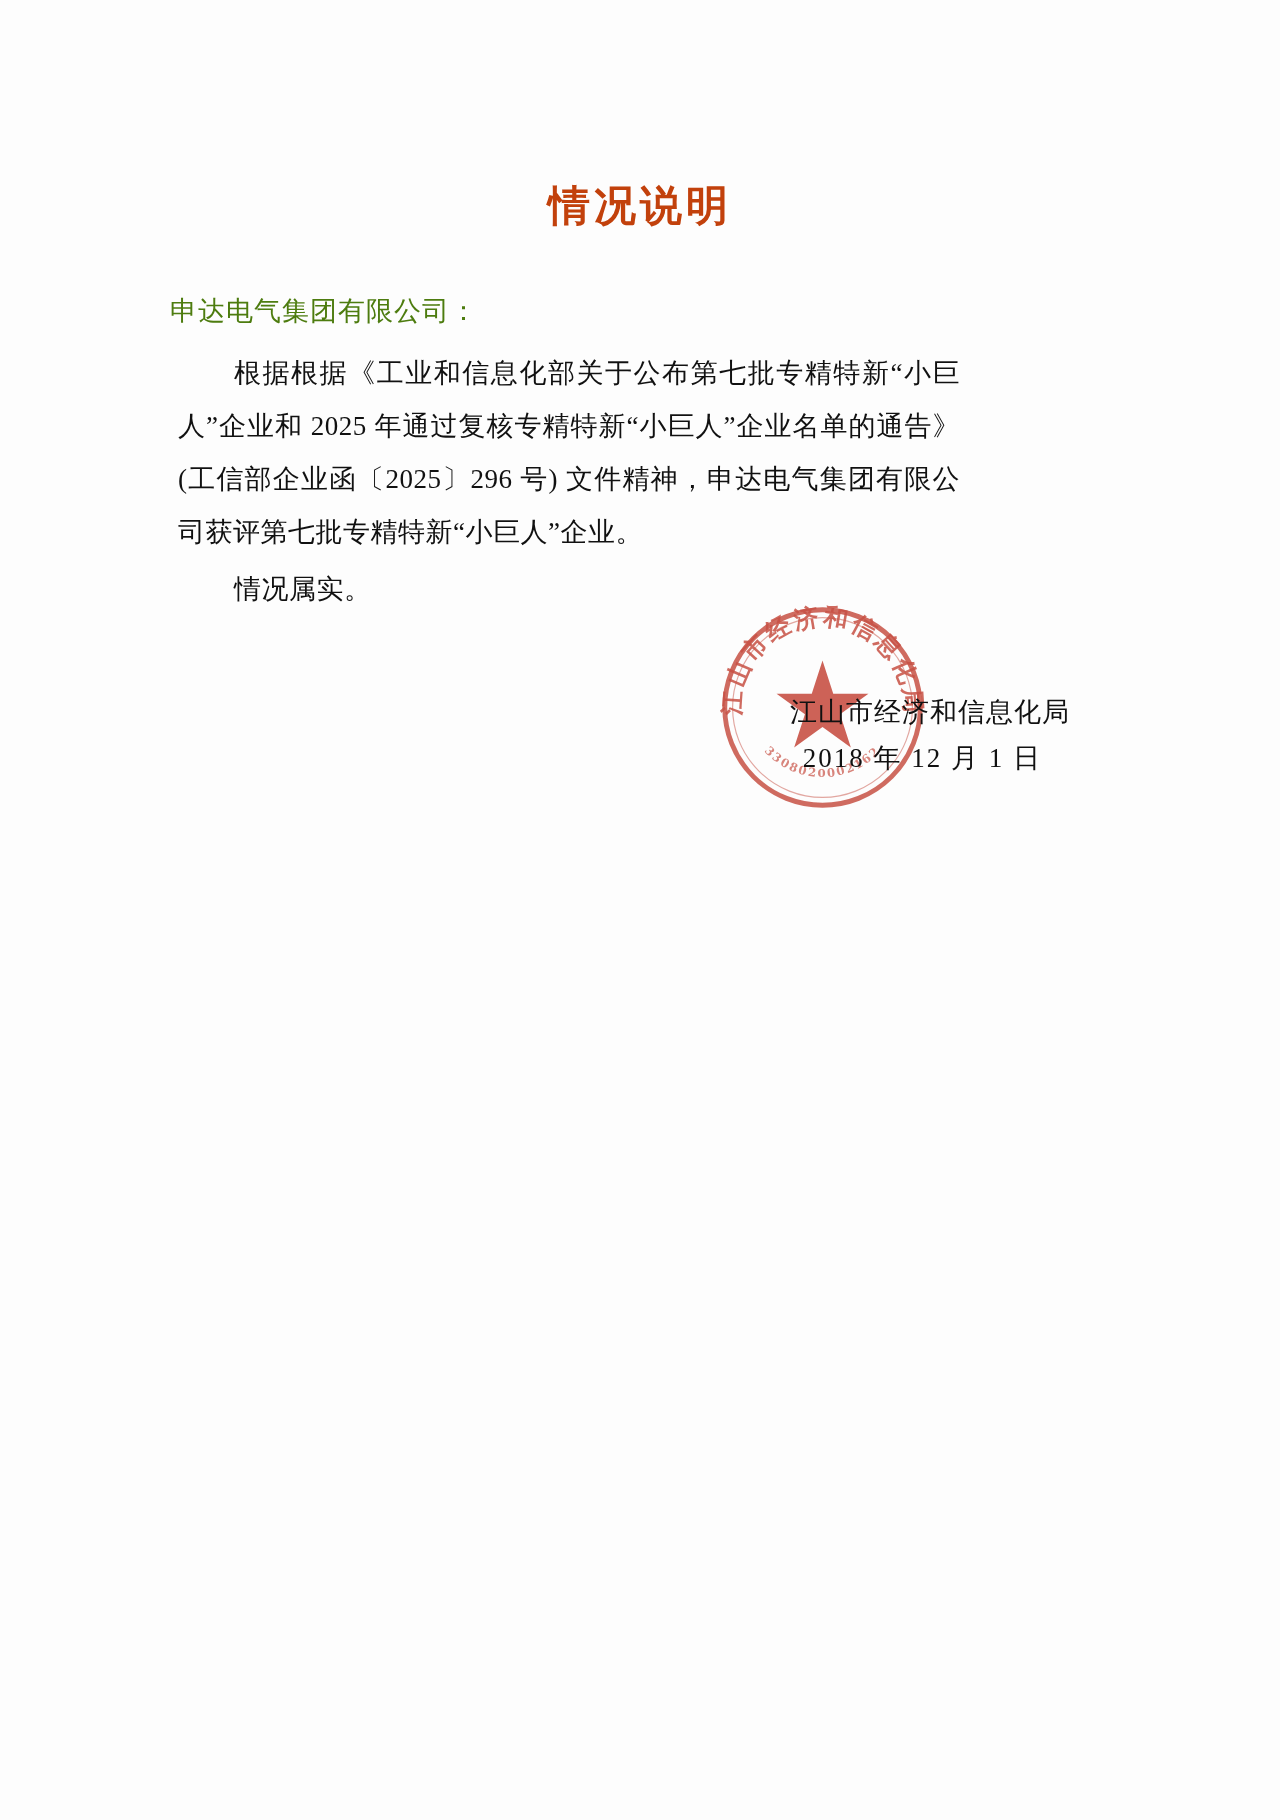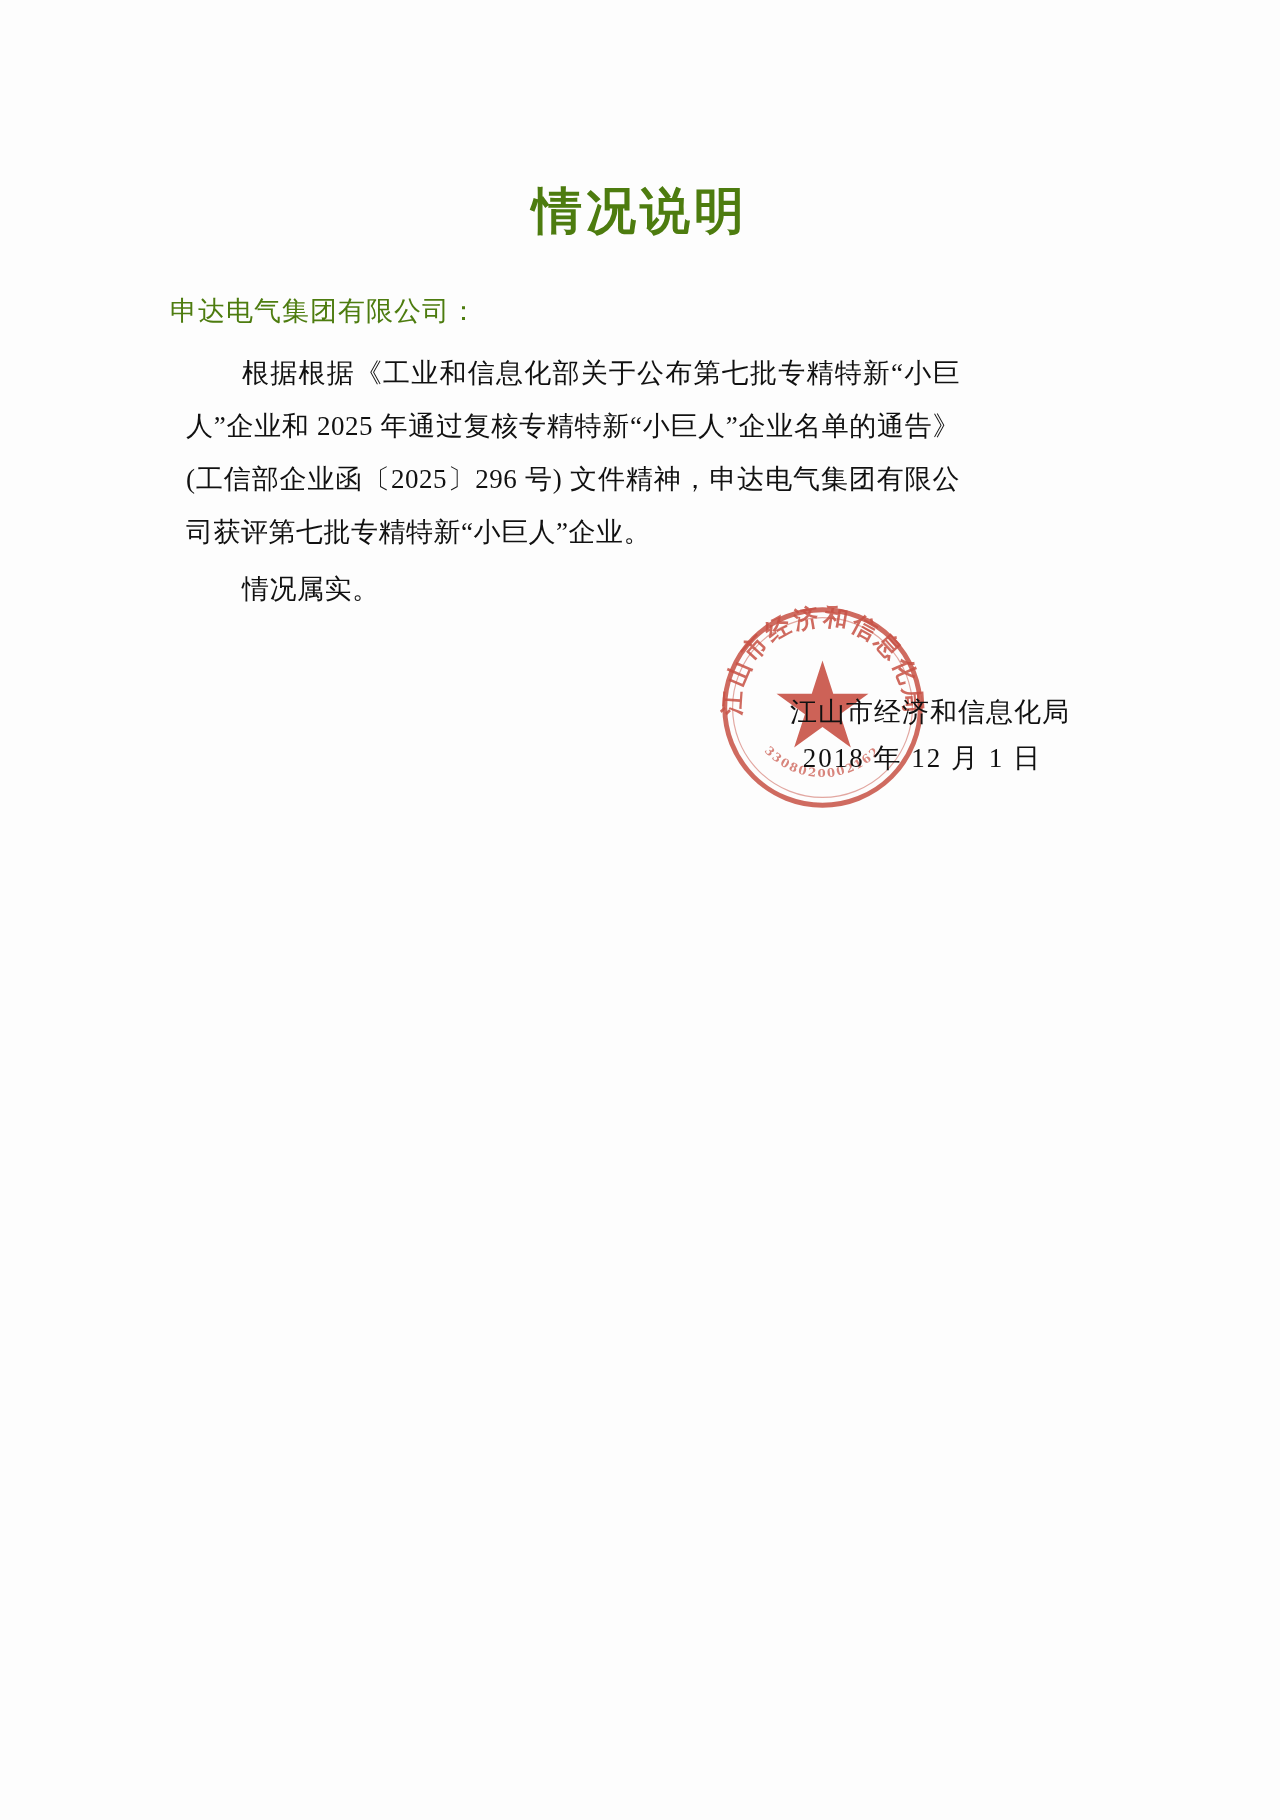--- a/index.html
+++ b/index.html
@@ -19,25 +19,25 @@
     position: absolute;
     inset: 0;
     background: #fdfdfd;
   }
   .doc-title {
     position: absolute;
     top: 178px;
     left: 0;
     width: 100%;
     text-align: center;
-    font-size: 50px;
+    font-size: 42px;
     font-weight: bold;
     letter-spacing: 4px;
     font-family: "DejaVu Serif", "Liberation Serif", serif;
-    color: #4d7c0f;
+    color: #c2410c;
   }
   .body-block {
     position: absolute;
     top: 290px;
     left: 170px;
     width: 790px;
   }
   .salutation {
     font-size: 27px;
     line-height: 1.6;
@@ -46,21 +46,21 @@
     color: #4d7c0f;
   }
   .para {
     font-size: 27px;
     line-height: 53px;
     letter-spacing: 0.5px;
     text-align: justify;
     text-justify: inter-ideograph;
     text-indent: 56px;
     color: #111;
-    margin: 0 0 4px 16px;
+    margin: 0 0 4px 8px;
   }
   .para.short {
     text-align: left;
   }
   .signature {
     position: absolute;
     top: 690px;
     left: 170px;
     width: 910px;
     text-align: right;

